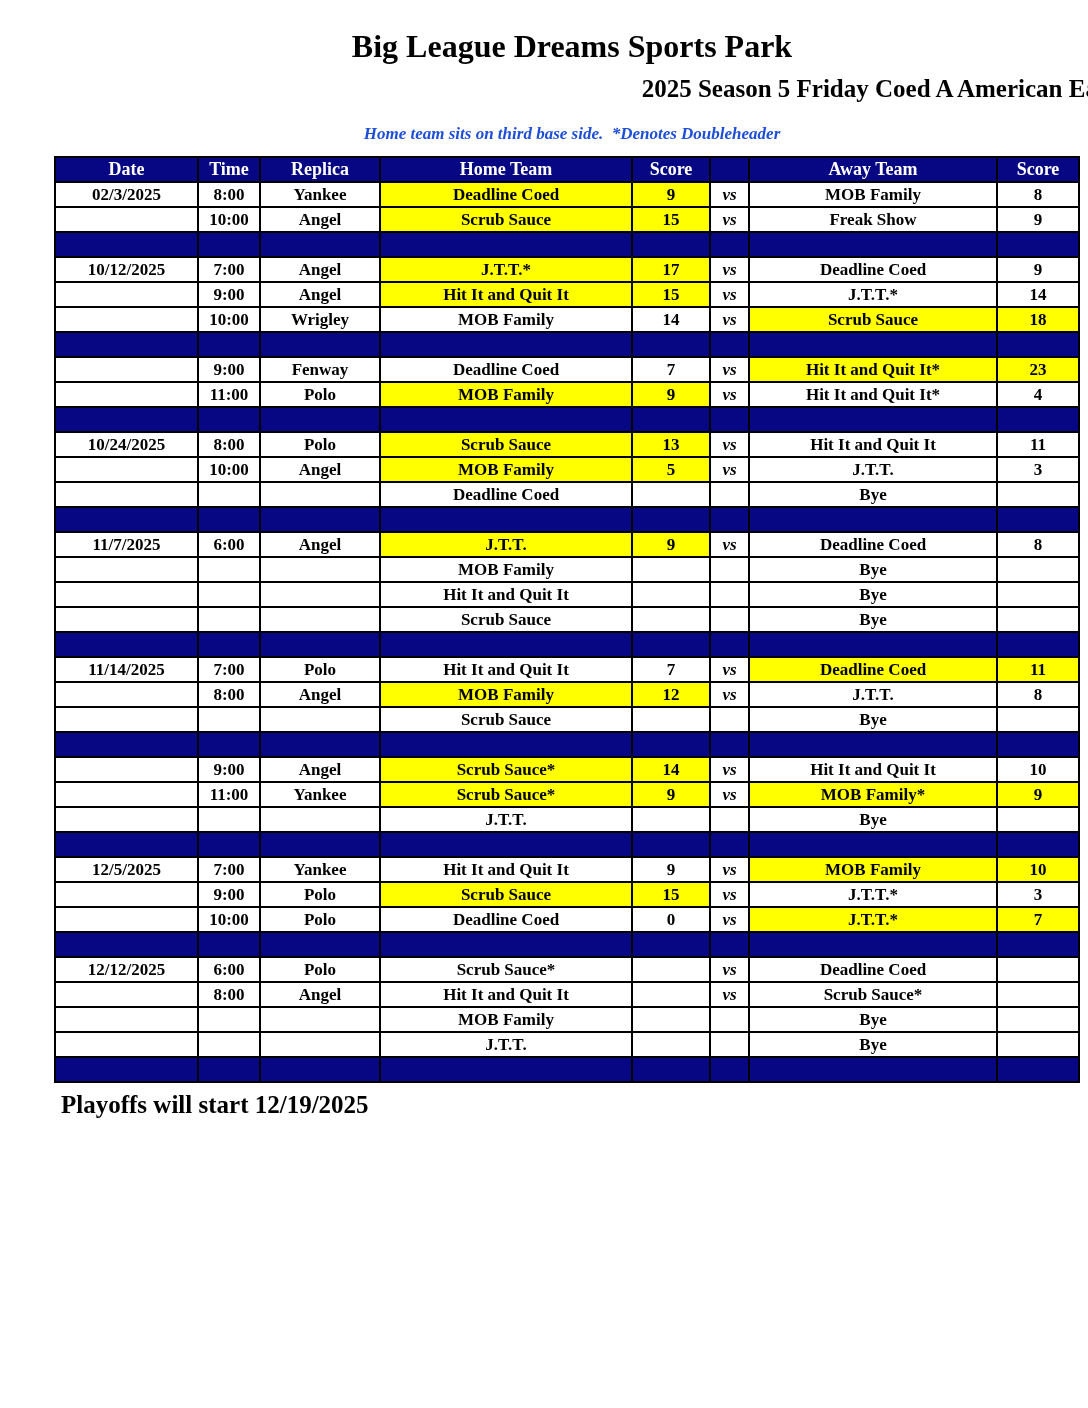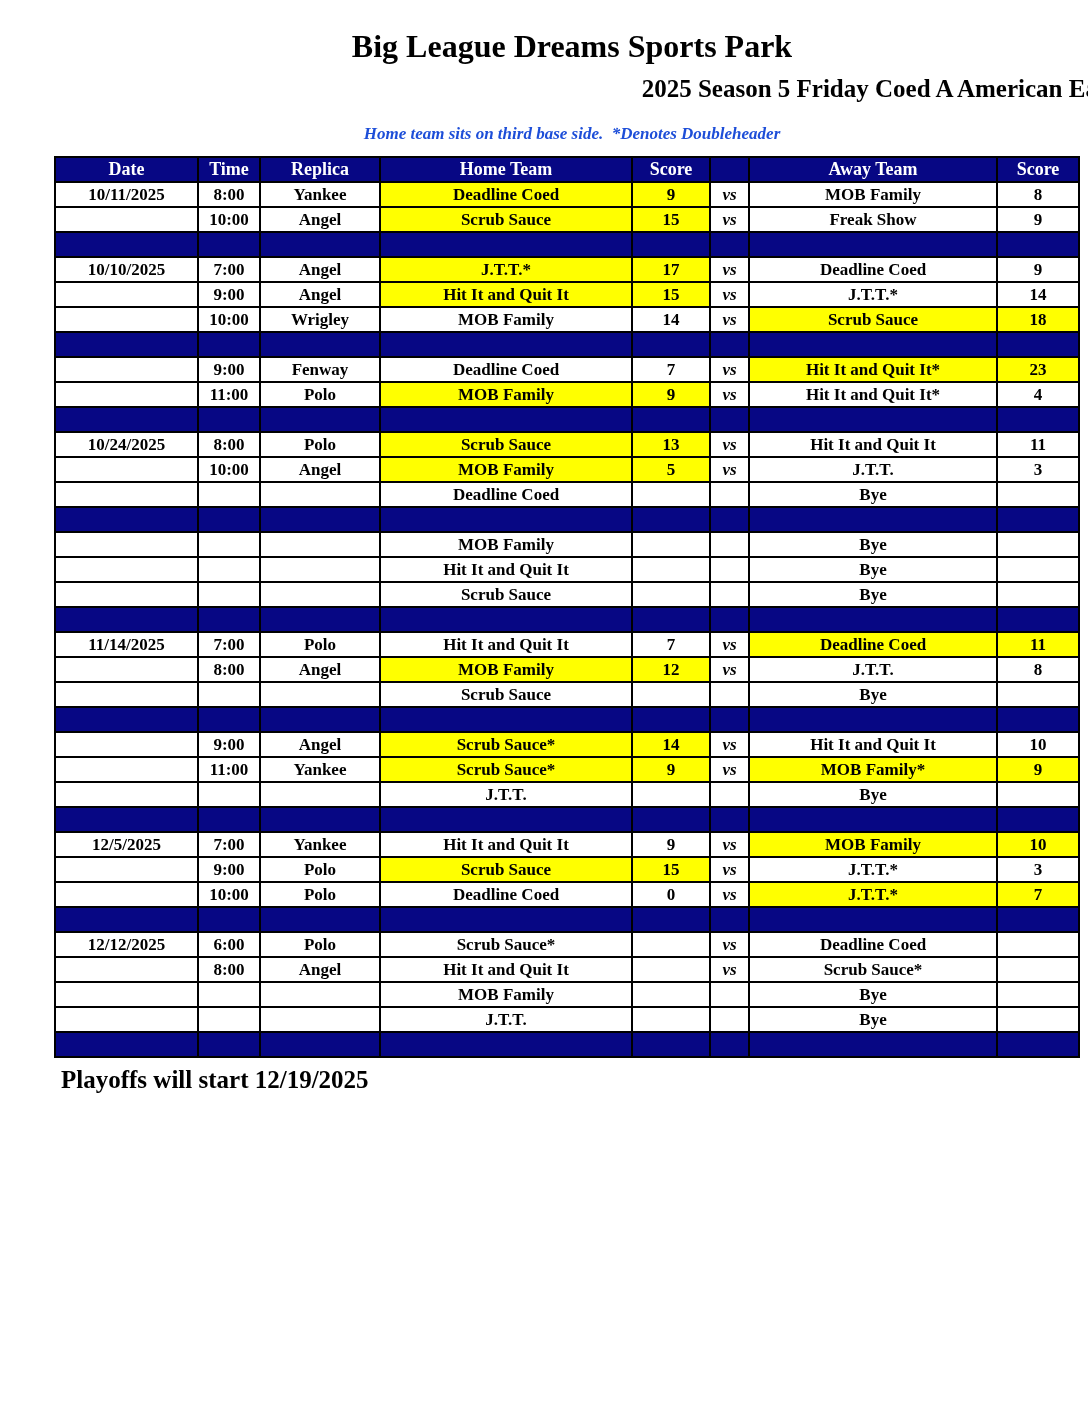--- a/index.html
+++ b/index.html
@@ -108,21 +108,21 @@
         <th>Replica</th>
         <th>Home Team</th>
         <th>Score</th>
         <th></th>
         <th>Away Team</th>
         <th>Score</th>
       </tr>
     </thead>
     <tbody id="schedule-body">
         <tr>
-          <td>10/11/2025</td>
+          <td>02/3/2025</td>
           <td>8:00</td>
           <td>Yankee</td>
           <td class="hl">Deadline Coed</td>
           <td class="hl">9</td>
           <td class="vs">vs</td>
           <td>MOB Family</td>
           <td>8</td>
         </tr>
         <tr>
           <td></td>
@@ -138,21 +138,21 @@
           <td class="sep"></td>
           <td class="sep"></td>
           <td class="sep"></td>
           <td class="sep"></td>
           <td class="sep"></td>
           <td class="sep"></td>
           <td class="sep"></td>
           <td class="sep"></td>
         </tr>
         <tr>
-          <td>10/10/2025</td>
+          <td>10/12/2025</td>
           <td>7:00</td>
           <td>Angel</td>
           <td class="hl">J.T.T.*</td>
           <td class="hl">17</td>
           <td class="vs">vs</td>
           <td>Deadline Coed</td>
           <td>9</td>
         </tr>
         <tr>
           <td></td>
@@ -246,20 +246,30 @@
         </tr>
         <tr>
           <td class="sep"></td>
           <td class="sep"></td>
           <td class="sep"></td>
           <td class="sep"></td>
           <td class="sep"></td>
           <td class="sep"></td>
           <td class="sep"></td>
           <td class="sep"></td>
+        </tr>
+        <tr>
+          <td>11/7/2025</td>
+          <td>6:00</td>
+          <td>Angel</td>
+          <td class="hl">J.T.T.</td>
+          <td class="hl">9</td>
+          <td class="vs">vs</td>
+          <td>Deadline Coed</td>
+          <td>8</td>
         </tr>
         <tr>
           <td></td>
           <td></td>
           <td></td>
           <td>MOB Family</td>
           <td></td>
           <td class="vs"></td>
           <td>Bye</td>
           <td></td>

